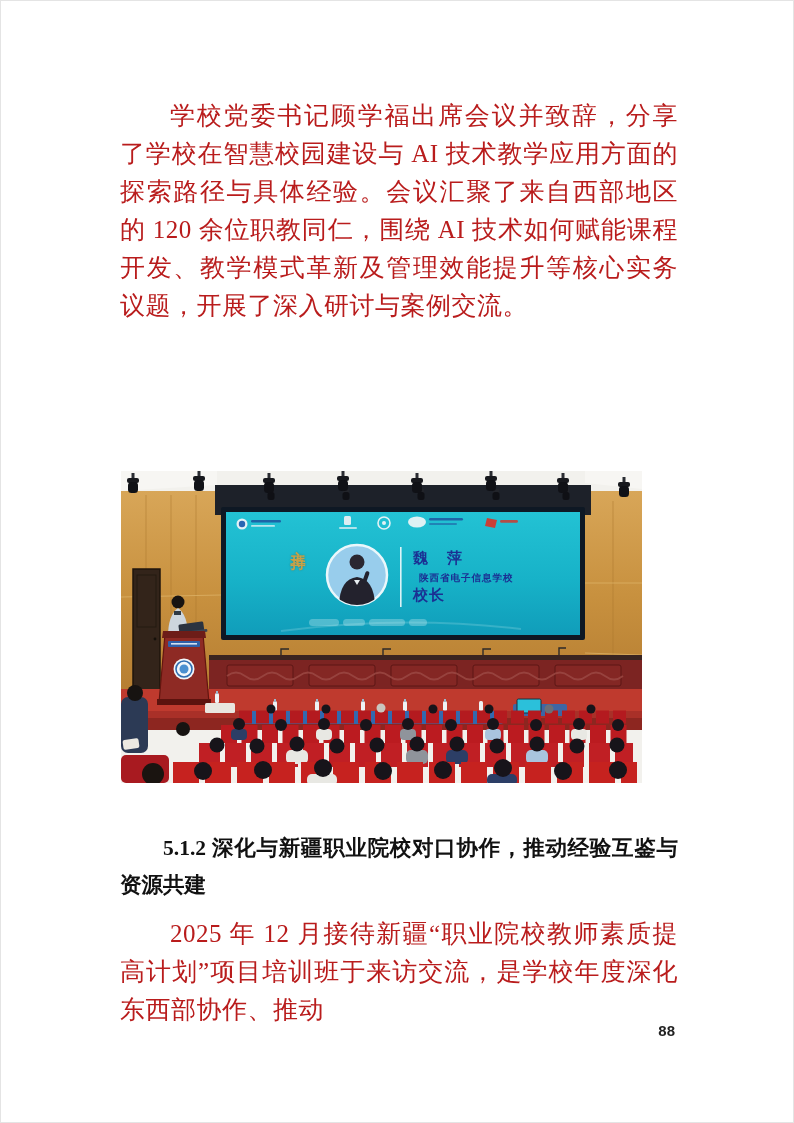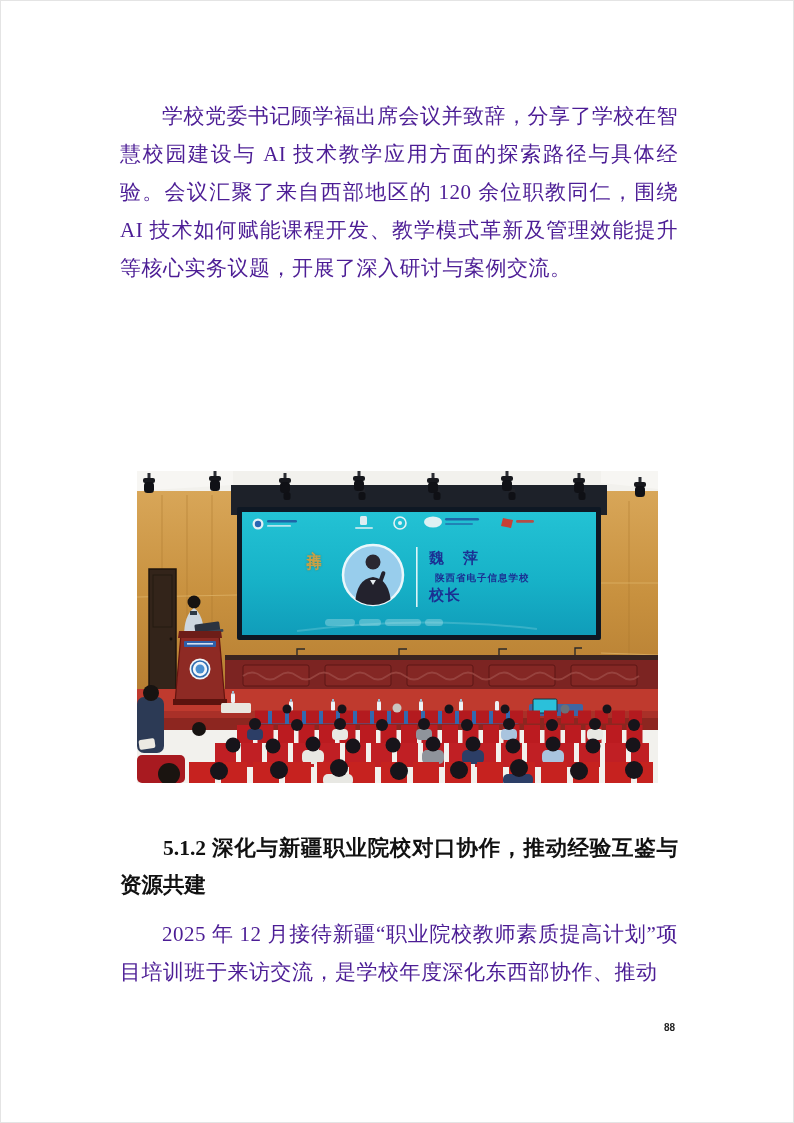--- a/index.html
+++ b/index.html
@@ -10,31 +10,31 @@
     border:1px solid #e4e4e4;
     box-sizing:border-box;
     overflow:hidden;
     font-family:"Liberation Serif","DejaVu Serif",serif;
     color:#1c1c1c;
   }
   .body-text{
     position:absolute;
     left:119px;width:558px;
     margin:0;
-    font-size:21px;
+    font-size:25px;
     line-height:38px;
     text-align:justify;
     text-indent:2em;
-    color:#4c1d95;
+    color:#b91c1c;
     letter-spacing:0.5px;
   }
   .p1{top:96px;}
   .p2{top:297px;}
   .p3{top:914px;}
-  .photo-figure{position:absolute;left:136px;top:470px;width:521px;height:260px;margin:0;}
+  .photo-figure{position:absolute;left:120px;top:470px;width:521px;height:260px;margin:0;}
   .photo{position:relative;width:521px;height:312px;overflow:hidden;background:#f2f1ed;}
   .photo svg{position:absolute;left:0;top:0;}
   .screen-host{
     position:absolute;left:167px;top:67px;
     writing-mode:vertical-rl;text-orientation:upright;
     font-family:"DejaVu Serif",serif;font-weight:bold;
     font-size:15px;letter-spacing:5px;color:#c7a148;
     text-shadow:0 0 2px rgba(90,70,10,.35);
   }
   .screen-name{
@@ -62,21 +62,21 @@
     position:absolute;left:119px;top:829px;width:558px;
     margin:0;
     font-size:21.5px;line-height:37px;
     font-weight:bold;text-indent:2em;text-align:justify;
     color:#111;
     font-family:Liberation Serif, serif;
   }
   .page-number{
     position:absolute;right:118px;top:1021px;
     font-family:"Liberation Sans","DejaVu Sans",sans-serif;
-    font-weight:bold;font-size:10px;color:#222;
+    font-weight:bold;font-size:15px;color:#222;
   }
 </style>
 </head>
 <body>
 
 <div class="page">
 
   <p class="body-text p1">学校党委书记顾学福出席会议并致辞，分享了学校在智慧校园建设与 AI 技术教学应用方面的探索路径与具体经验。会议汇聚了来自西部地区的 120 余位职教同仁，围绕 AI 技术如何赋能课程开发、教学模式革新及管理效能提升等核心实务议题，开展了深入研讨与案例交流。</p>
 
 

